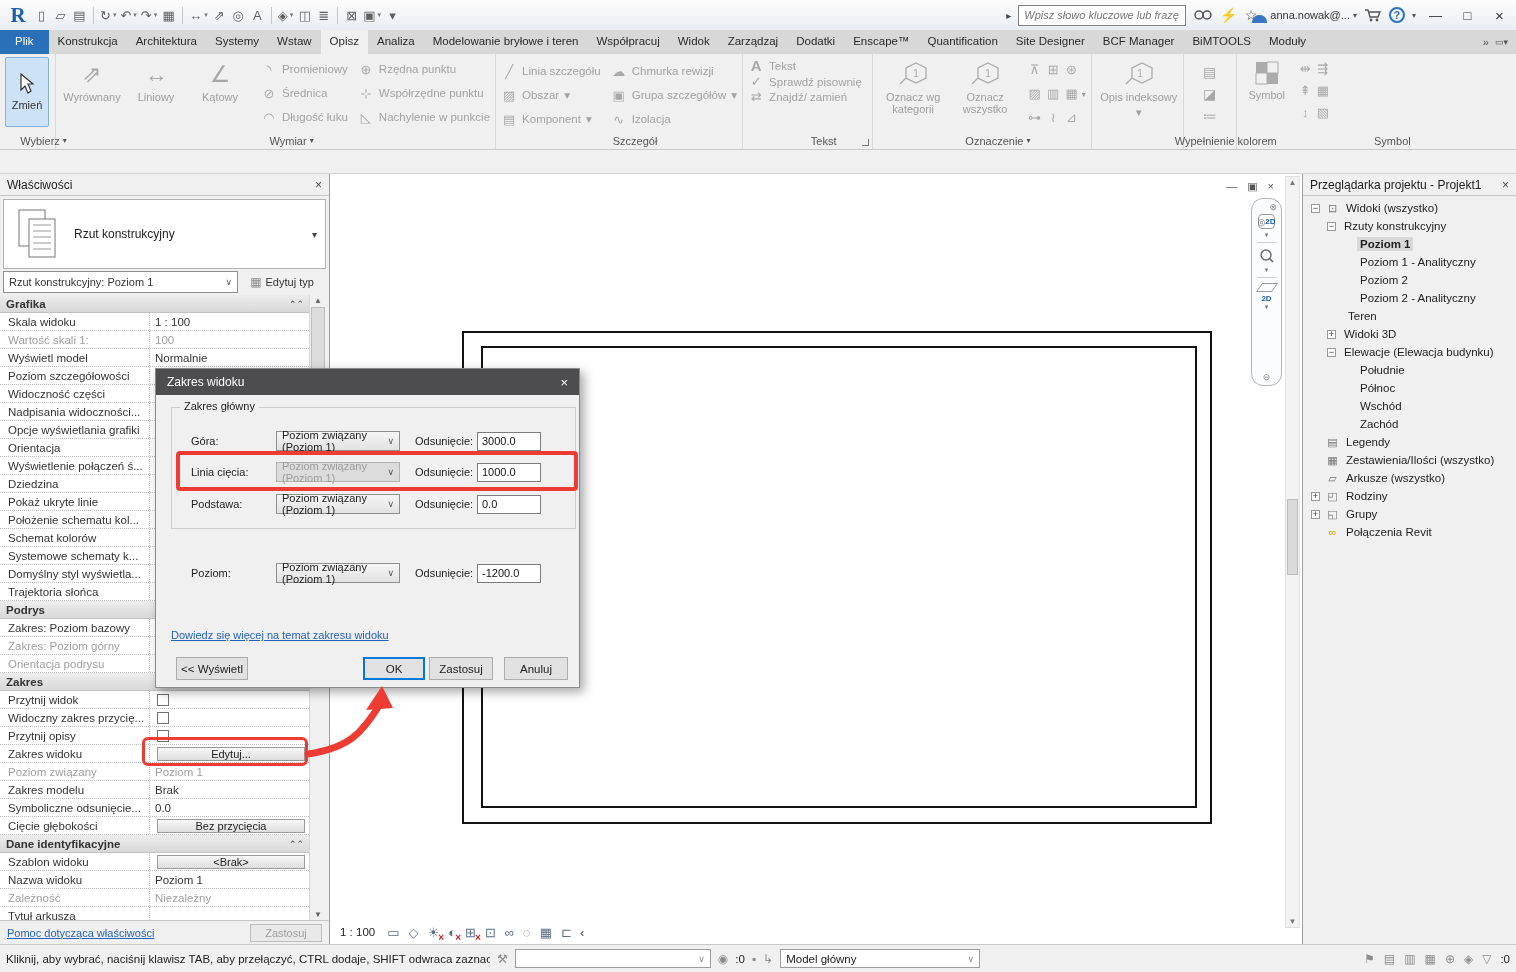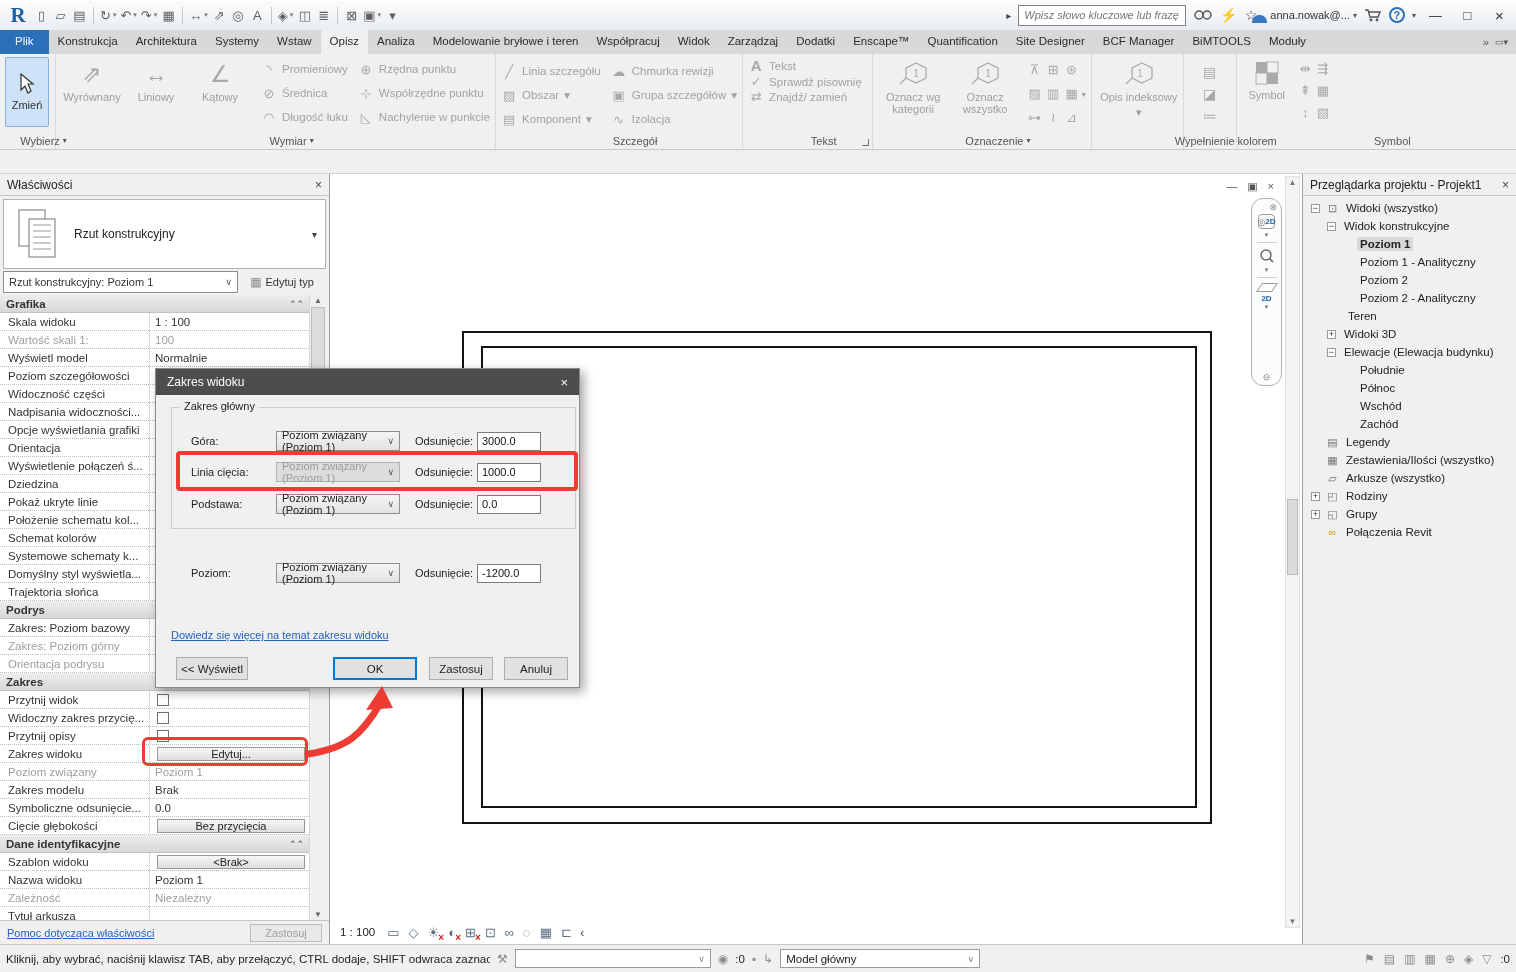--- a/index.html
+++ b/index.html
@@ -745,21 +745,21 @@
       <span class="pal-close">×</span>
     </div>
     <div id="tree">
         <div class="titem" style="padding-left: 8px;">
           <span class="texp">−</span>
           <span class="tico">⊡</span>
           <span class="tlabel">Widoki (wszystko)</span>
         </div>
         <div class="titem" style="padding-left: 24px;">
           <span class="texp">−</span>
-          <span class="tlabel">Widok konstrukcyjne</span>
+          <span class="tlabel">Rzuty konstrukcyjny</span>
         </div>
         <div class="titem" style="padding-left: 40px;">
           <span class="texp none"></span>
           <span class="tlabel tsel">Poziom 1</span>
         </div>
         <div class="titem" style="padding-left: 40px;">
           <span class="texp none"></span>
           <span class="tlabel">Poziom 1 - Analityczny</span>
         </div>
         <div class="titem" style="padding-left: 40px;">
@@ -872,21 +872,21 @@
           <span class="combo">
             <span>Poziom związany (Poziom 1)</span>
             <span class="arr">∨</span>
           </span>
           <span class="offlab">Odsunięcie:</span>
           <span class="dinput">-1200.0</span>
         </div>
       </div>
     <span class="link" id="dlg-link">Dowiedz się więcej na temat zakresu widoku</span>
     <div class="dbtn" style="left:20px;width:72px;">&lt;&lt; Wyświetl</div>
-    <div class="dbtn default" style="left:177px;width:84px;">OK</div>
+    <div class="dbtn default" style="left:207px;width:62px;">OK</div>
     <div class="dbtn" style="left:273px;width:64px;">Zastosuj</div>
     <div class="dbtn" style="left:348px;width:64px;">Anuluj</div>
   </div>
 
   <div id="hl-cut"></div>
   <div id="hl-edit"></div>
   <svg id="arrow-svg" width="112" height="86">
     <path d="M10,74 C50,68 64,54 82,24" fill="none" stroke="#ee3b33" stroke-width="7" stroke-linecap="round"></path>
     <polygon points="68,30 84,6 95,28" fill="#ee3b33"></polygon>
   </svg>

